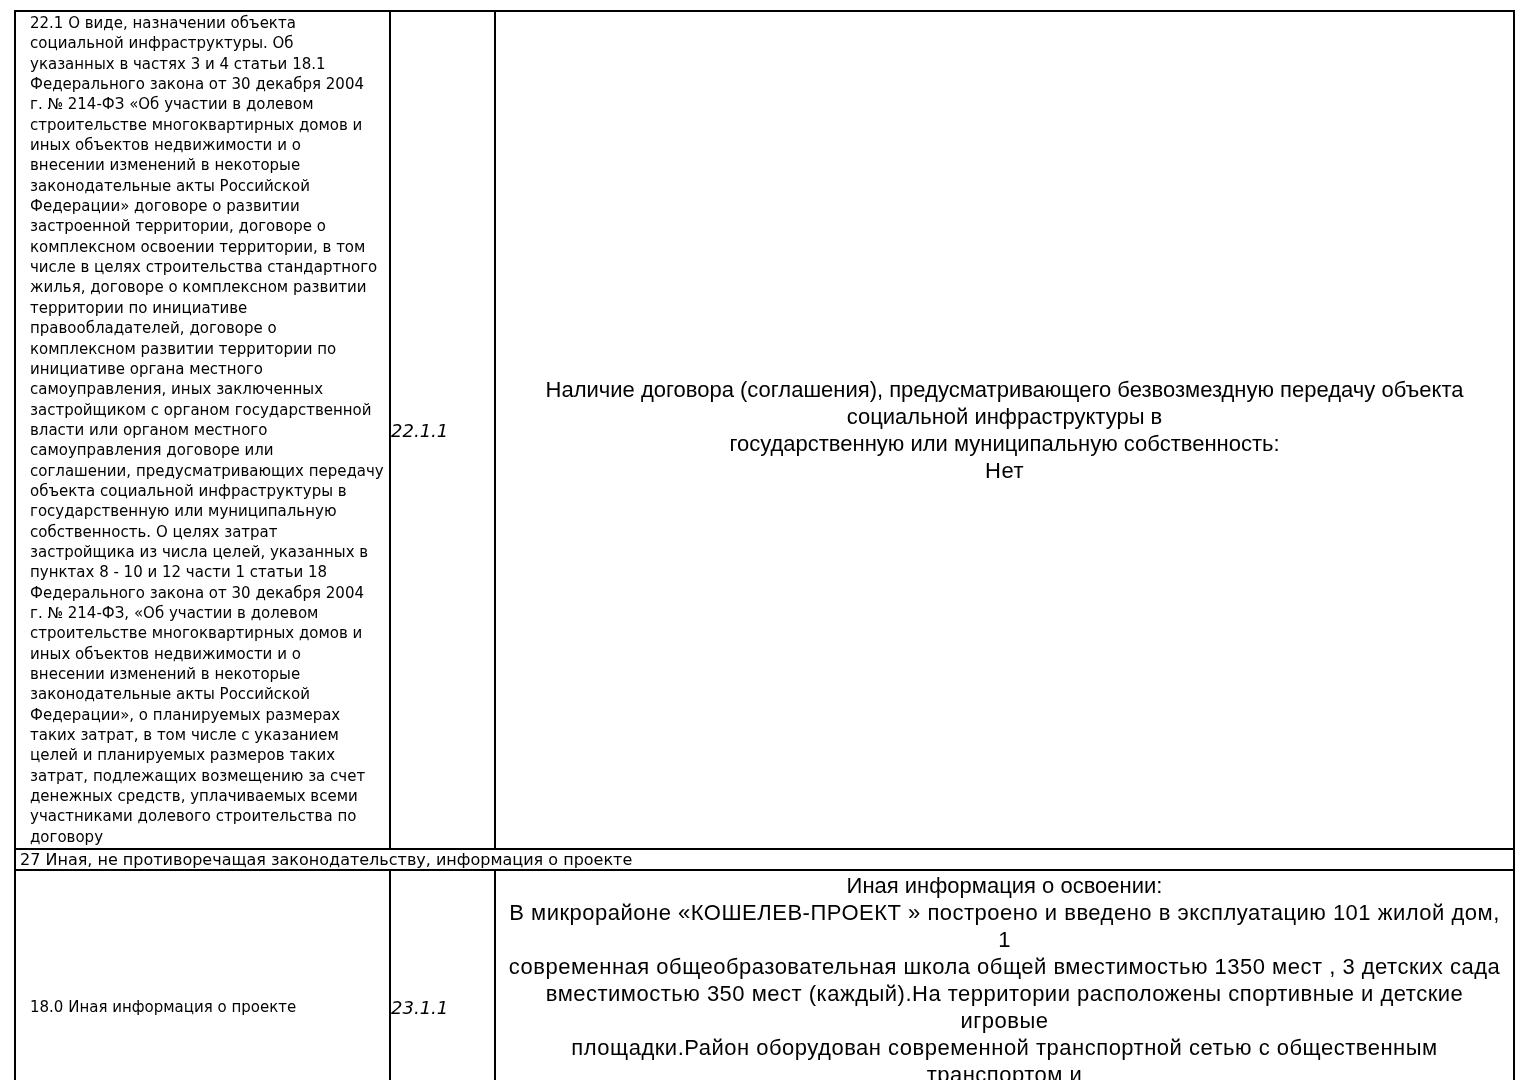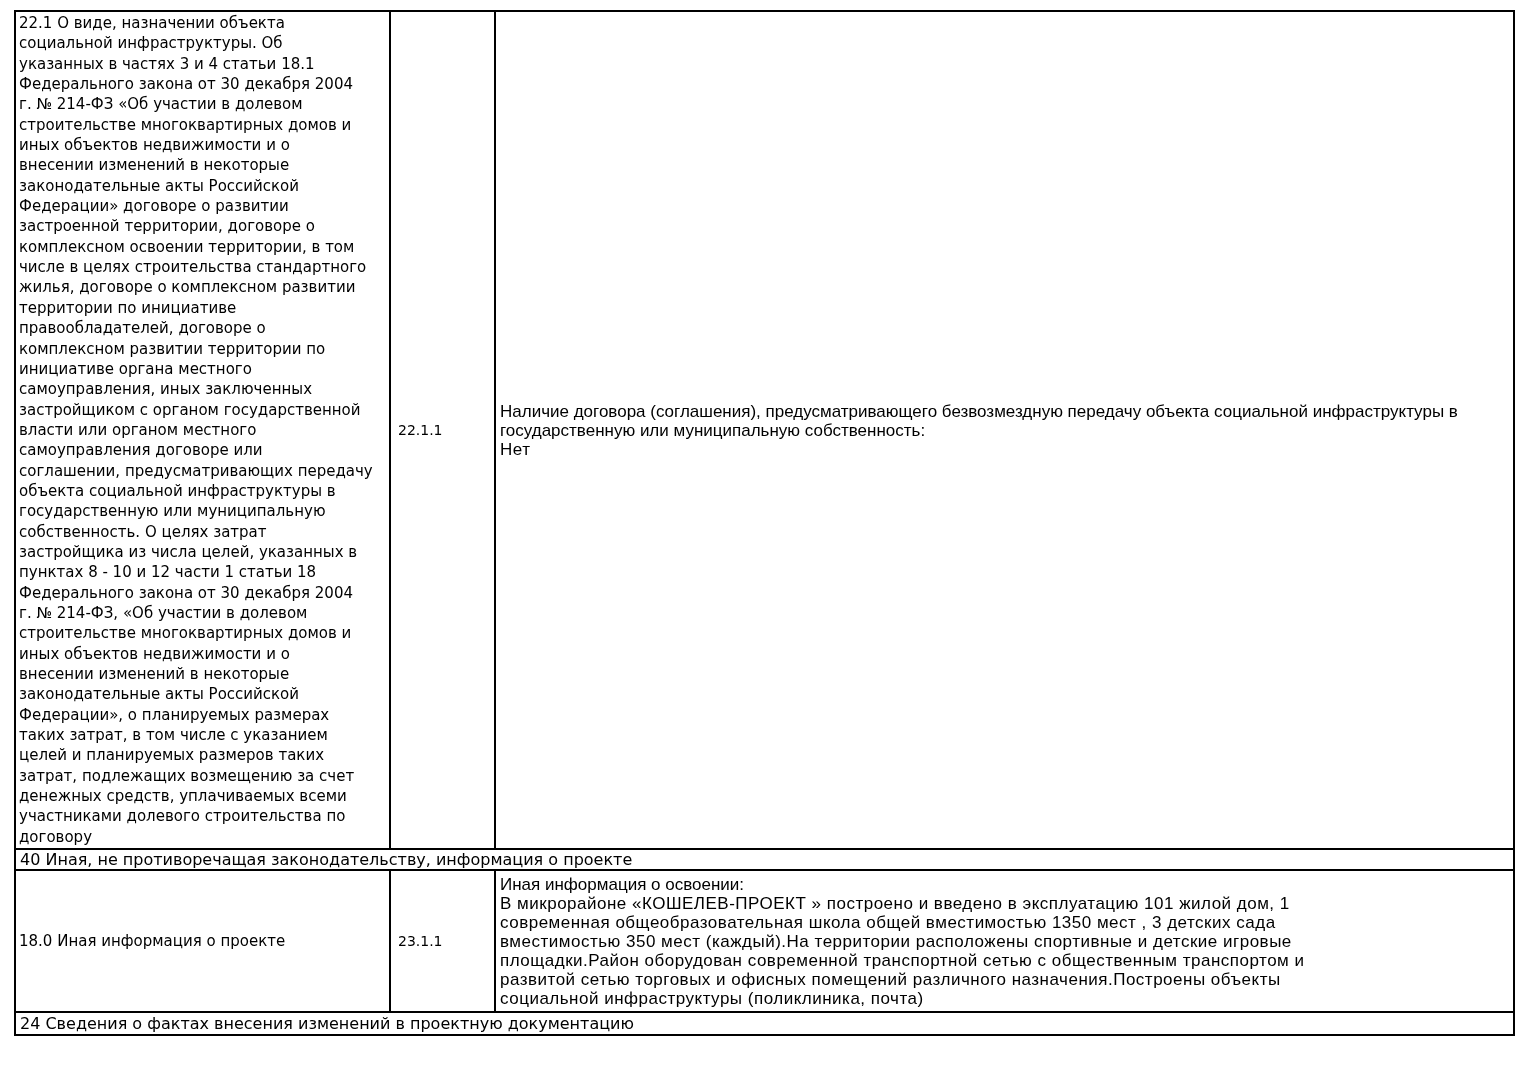--- a/index.html
+++ b/index.html
@@ -31,37 +31,39 @@
   col.c3 { width: 1019px; }
   td.cell {
     border: 2px solid #000000;
     vertical-align: middle;
     overflow: hidden;
   }
   
   td.label-cell {
     font-size: 15px;
     line-height: 20.35px;
-    padding: 1px 2px 1px 3px;
+    padding: 1px 2px 1px 14px;
     white-space: pre-line;
   }
   td.label-cell.top { vertical-align: top; }
   
   td.code-cell {
-    font-size: 14px;
-    padding-left: 7px;
+    font-size: 18px;
+    padding-left: 0;
     vertical-align: middle;
+    font-style: italic;
   }
   
   td.content-cell {
     font-family: "Liberation Sans", sans-serif;
-    font-size: 17px;
-    line-height: 19px;
+    font-size: 22px;
+    line-height: 27px;
     padding: 1px 4px 1px 4px;
     vertical-align: middle;
+    text-align: center;
   }
   .content-label {
     display: block;
     white-space: pre-line;
   }
   .content-value {
     display: block;
     white-space: pre-line;
     font-weight: normal;
     letter-spacing: 0.5px;
@@ -134,21 +136,21 @@
 договору</td>
       <td class="cell code-cell">22.1.1</td>
       <td class="cell content-cell">
         <span class="content-label">Наличие договора (соглашения), предусматривающего безвозмездную передачу объекта социальной инфраструктуры в
 государственную или муниципальную собственность:</span>
         <span class="content-value">Нет</span>
       </td>
     </tr>
 
     <tr class="r2">
-      <td class="cell section-cell" colspan="3">40 Иная, не противоречащая законодательству, информация о проекте</td>
+      <td class="cell section-cell" colspan="3">27 Иная, не противоречащая законодательству, информация о проекте</td>
     </tr>
 
     <tr class="r3">
       <td class="cell label-cell">18.0 Иная информация о проекте</td>
       <td class="cell code-cell">23.1.1</td>
       <td class="cell content-cell">
         <span class="content-label">Иная информация о освоении:</span>
         <span class="content-value">В микрорайоне «КОШЕЛЕВ-ПРОЕКТ » построено и введено в эксплуатацию 101 жилой дом, 1
 современная общеобразовательная школа общей вместимостью 1350 мест , 3 детских сада
 вместимостью 350 мест (каждый).На территории расположены спортивные и детские игровые

